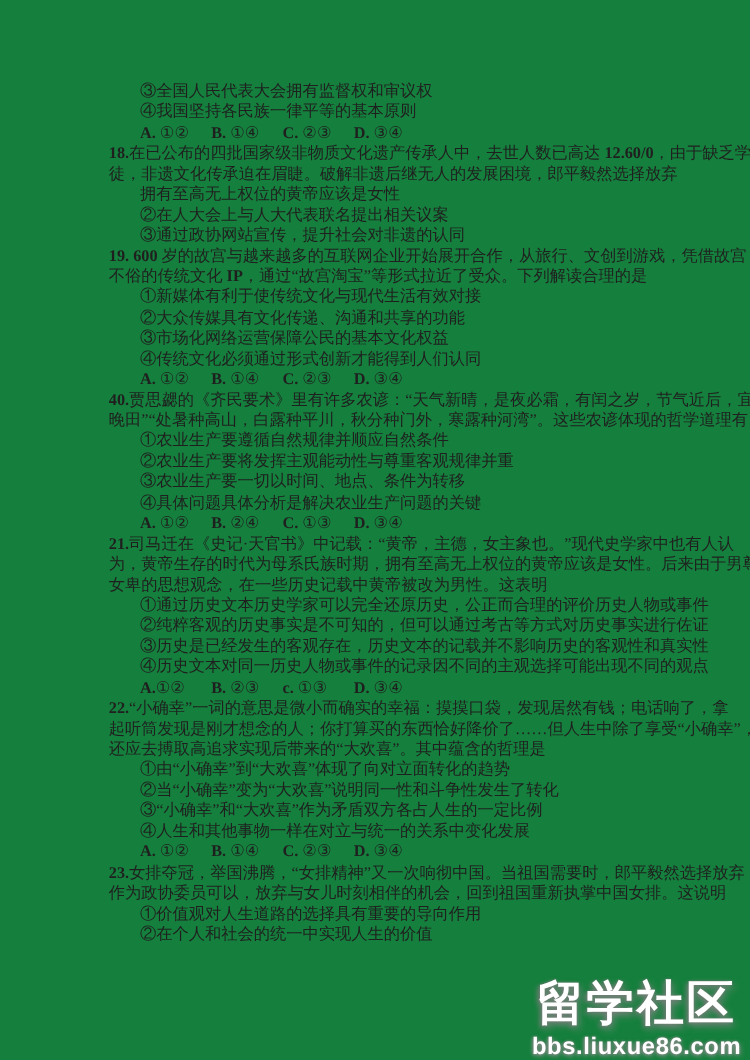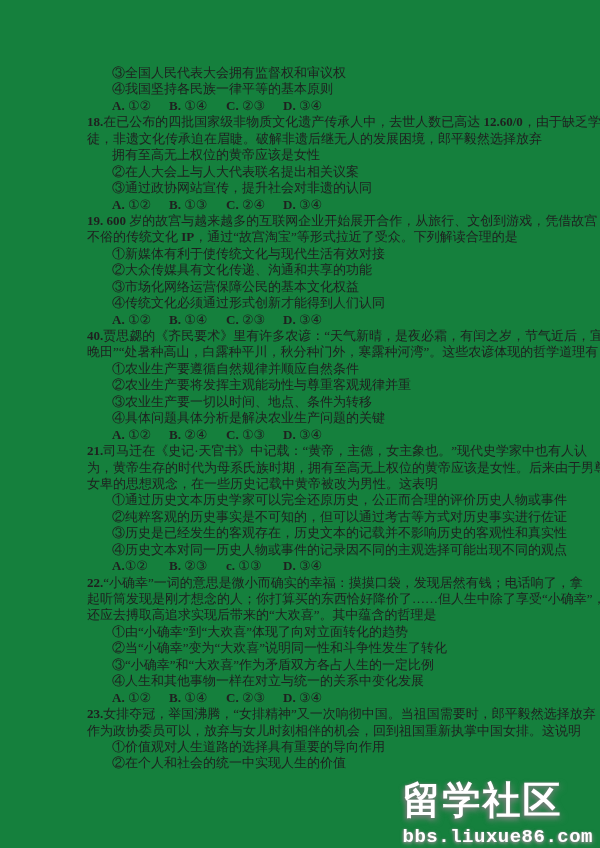--- a/index.html
+++ b/index.html
@@ -35,23 +35,23 @@
   .line b { font-weight: bold; }
   .a .part {
     display: inline-block;
     min-width: 46px;
     margin-right: 11px;
   }
   .watermark {
     position: absolute;
     right: 7px;
     bottom: 1px;
-    text-align: left;
+    text-align: center;
     color: #ffffff;
-    font-family: Liberation Mono, monospace;
+    font-family: Liberation Sans, sans-serif;
     line-height: 1;
     pointer-events: none;
   }
   .wm-title {
     font-size: 38px;
     font-weight: bold;
     letter-spacing: 2px;
     text-shadow:
       -2px 2px 4px rgba(125,125,125,0.85),
       2px 3px 6px rgba(140,140,140,0.7),
@@ -74,21 +74,20 @@
 <div class="page">
   <div class="content">
       <div class="line o">③全国人民代表大会拥有监督权和审议权</div>
       <div class="line o">④我国坚持各民族一律平等的基本原则</div>
       <div class="line a"><span class="part"><b>A.</b> ①②</span><span class="part"><b>B.</b> ①④</span><span class="part"><b>C.</b> ②③</span><span class="part"><b>D.</b> ③④</span></div>
       <div class="line q"><b>18.</b>在已公布的四批国家级非物质文化遗产传承人中，去世人数已高达 <b>12.60/0</b>，由于缺乏学</div>
       <div class="line c">徒，非遗文化传承迫在眉睫。破解非遗后继无人的发展困境，郎平毅然选择放弃</div>
       <div class="line o">拥有至高无上权位的黄帝应该是女性</div>
       <div class="line o">②在人大会上与人大代表联名提出相关议案</div>
       <div class="line o">③通过政协网站宣传，提升社会对非遗的认同</div>
-      <div class="line a"><span class="part"><b>A.</b> ①②</span><span class="part"><b>B.</b> ①③</span><span class="part"><b>C.</b> ②④</span><span class="part"><b>D.</b> ③④</span></div>
       <div class="line q"><b>19.</b> <b>600</b> 岁的故宫与越来越多的互联网企业开始展开合作，从旅行、文创到游戏，凭借故宫</div>
       <div class="line c">不俗的传统文化 <b>IP</b>，通过“故宫淘宝”等形式拉近了受众。下列解读合理的是</div>
       <div class="line o">①新媒体有利于使传统文化与现代生活有效对接</div>
       <div class="line o">②大众传媒具有文化传递、沟通和共享的功能</div>
       <div class="line o">③市场化网络运营保障公民的基本文化权益</div>
       <div class="line o">④传统文化必须通过形式创新才能得到人们认同</div>
       <div class="line a"><span class="part"><b>A.</b> ①②</span><span class="part"><b>B.</b> ①④</span><span class="part"><b>C.</b> ②③</span><span class="part"><b>D.</b> ③④</span></div>
       <div class="line q"><b>40.</b>贾思勰的《齐民要术》里有许多农谚：“天气新晴，是夜必霜，有闰之岁，节气近后，宜</div>
       <div class="line c">晚田”“处暑种高山，白露种平川，秋分种门外，寒露种河湾”。这些农谚体现的哲学道理有</div>
       <div class="line o">①农业生产要遵循自然规律并顺应自然条件</div>

